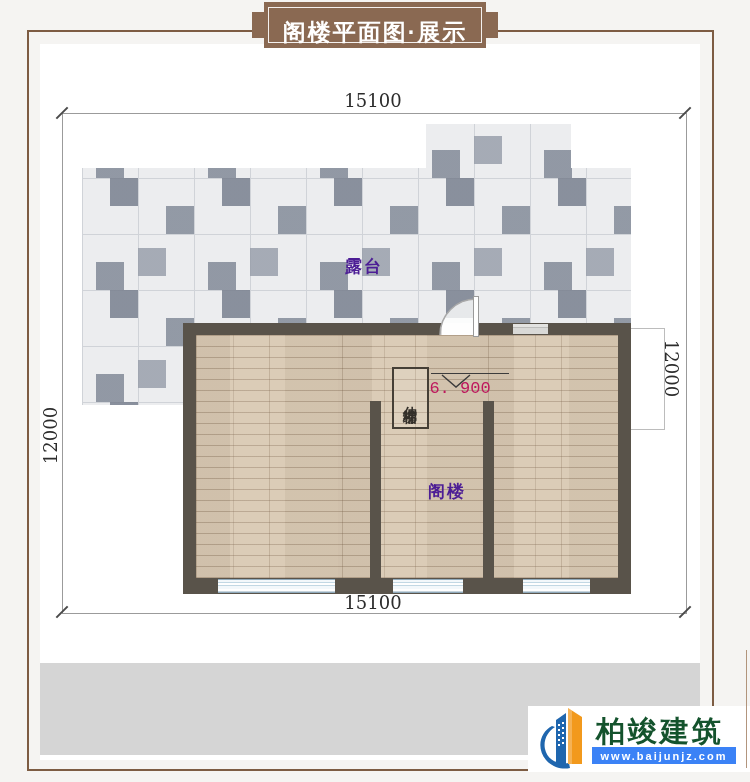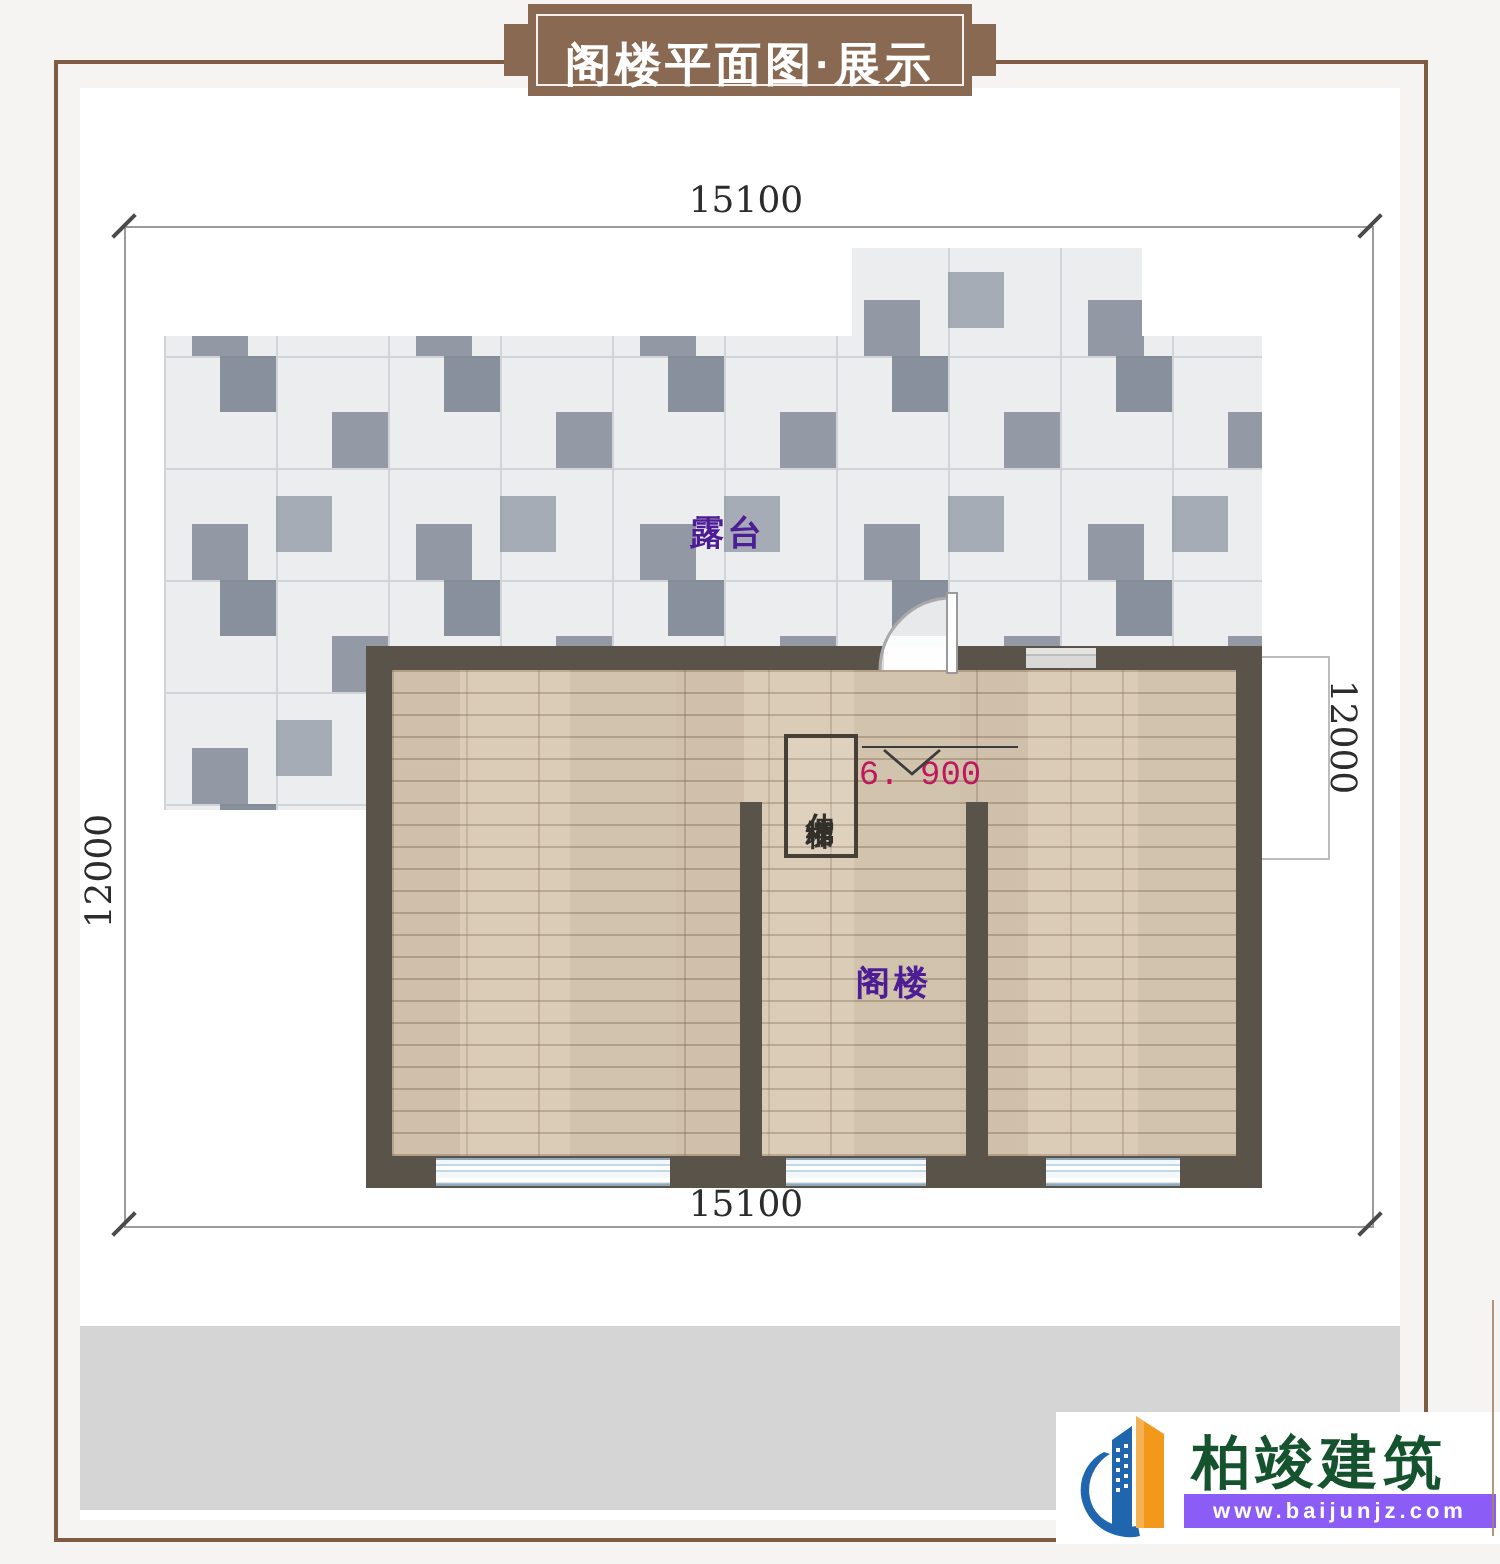--- a/index.html
+++ b/index.html
@@ -75,21 +75,21 @@
 
   
   #footerbar{left:40px;top:663px;width:660px;height:92px;background:#d5d5d5;}
   #footertext{left:73px;top:700px;font-size:21px;color:#3d3d3d;}
   #footertext b{color:#2e2e2e;font-weight:bold;letter-spacing:1px;}
 
   
   #logo-bg{left:528px;top:706px;width:222px;height:66px;background:#ffffff;}
   #logo-name{left:596px;top:712px;font-size:29px;font-weight:bold;color:#14532d;letter-spacing:3px;
              font-family:"Liberation Sans", sans-serif;}
-  #logo-urlbar{left:592px;top:747px;width:156px;height:17px;background:#8b5cf6;
+  #logo-urlbar{left:592px;top:747px;width:144px;height:17px;background:#3b82f6;
                display:flex;align-items:center;justify-content:center;}
   #logo-urlbar span{color:#fff;font-size:11px;font-weight:bold;letter-spacing:2px;}
   #edge-line{left:746px;top:650px;width:1px;height:118px;background:#a58266;opacity:.85;}
 </style>
 </head>
 <body>
 
 <div id="app">
 
   <div class="abs" id="frame"></div>

